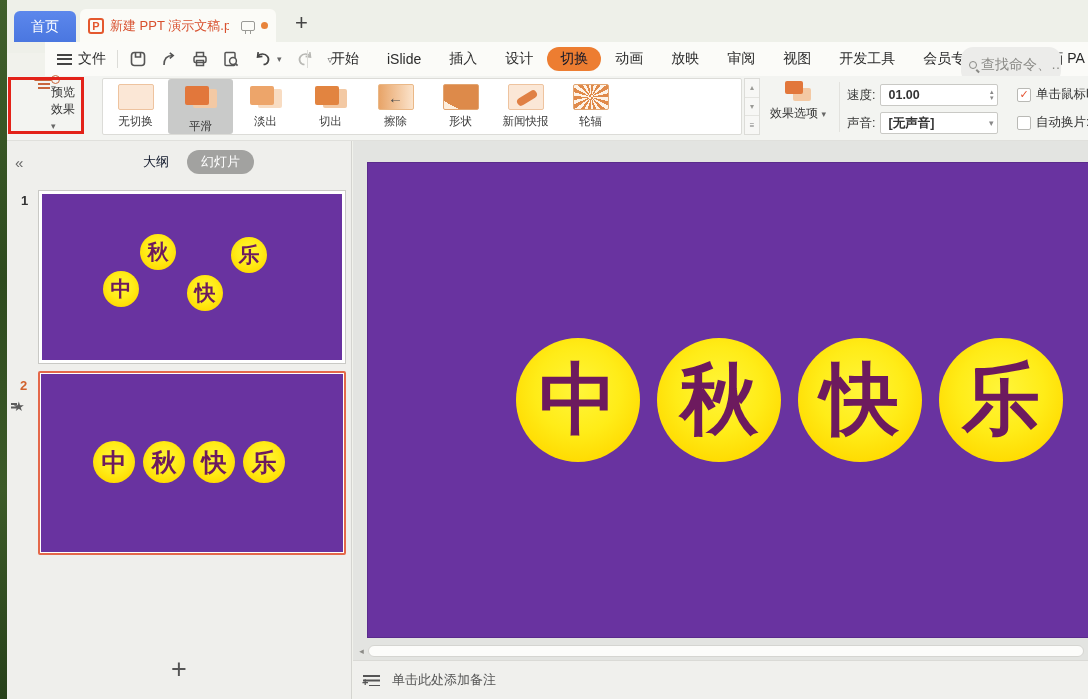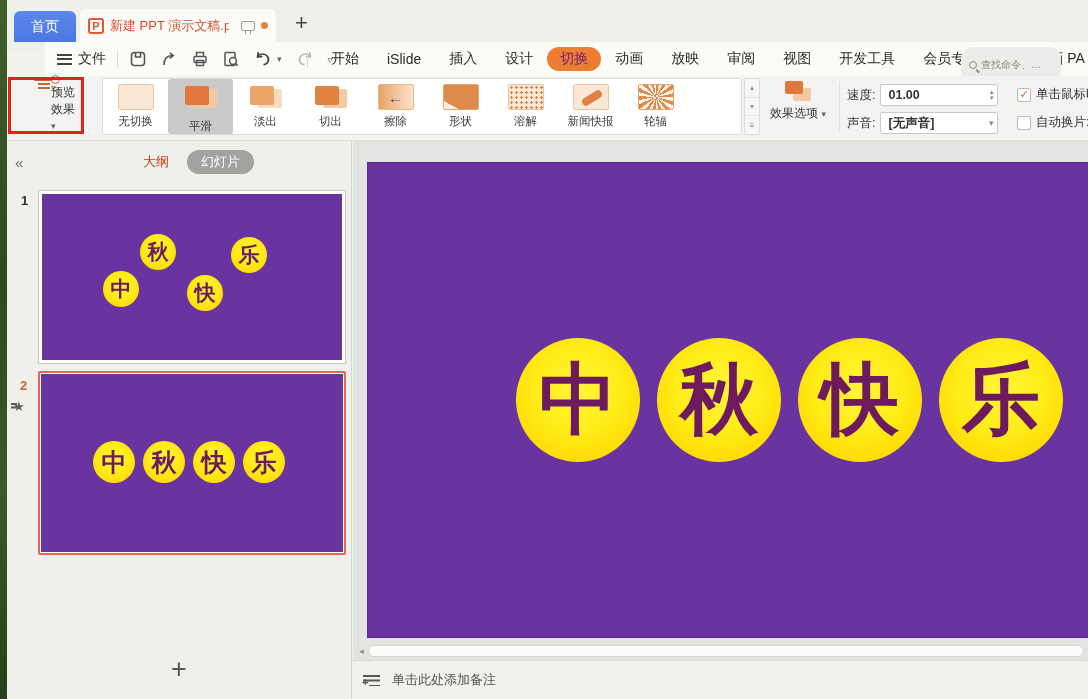--- a/index.html
+++ b/index.html
@@ -33,24 +33,24 @@
   .file-btn { position:absolute; left:12px; display:flex; align-items:center; gap:6px;
     font-size:14px; color:#2b2b2b; }
   .burger { width:15px; height:11px; border-top:2px solid #444; border-bottom:2px solid #444; position:relative; }
   .burger::after { content:""; position:absolute; left:0; top:2.5px; width:15px; height:2px; background:#444; }
   .vsep { position:absolute; top:8px; width:1px; height:18px; background:#dcdcd8; }
   .qa-icons { position:absolute; left:84px; display:flex; align-items:center; gap:13px; }
   .qa-icons svg { display:block; }
   .undo-caret { font-size:9px; color:#666; margin-left:-9px; }
   .menus { position:absolute; left:272px; display:flex; align-items:center; gap:0; }
   .menu-item { font-size:14px; color:#2b2b2b; padding:3px 14px; white-space:nowrap; }
-  .menu-item.active { background:#ed7d31; color:#701a75; border-radius:13px; padding:3px 13px; }
+  .menu-item.active { background:#ed7d31; color:#0f172a; border-radius:13px; padding:3px 13px; }
   .searchbox { position:absolute; left:916px; top:5px; width:100px; height:24px; background:#ececе8;
     background:#ececdf; background-color:#ececea; border-radius:12px; display:flex; align-items:center;
-    padding:18px 8px; gap:4px; color:#8a8a86; font-size:10px; white-space:nowrap; overflow:hidden; }
+    padding:18px 8px; gap:4px; color:#8a8a86; font-size:14px; white-space:nowrap; overflow:hidden; }
   .mag { width:8px; height:8px; border:1.5px solid #8a8a86; border-radius:50%; position:relative; flex:none; }
   .mag::after { content:""; position:absolute; left:7px; top:7px; width:4px; height:1.5px; background:#8a8a86; transform:rotate(45deg); transform-origin:0 0; }
   .cloud-sync { position:absolute; left:1048px; top:8px; display:flex; align-items:center; gap:4px;
     color:#555; font-size:13px; white-space:nowrap; }
 
   
   .ribbon { position:absolute; left:7px; top:76px; right:0; height:65px; background:#f3f4f1;
     border-bottom:1px solid #e0e0dc; }
   .annot { position:absolute; left:1px; top:1px; width:76px; height:57px; border:3px solid #e32219; z-index:5; }
   .preview-btn { position:absolute; left:8px; top:5px; width:62px; height:49px; display:flex;
@@ -103,21 +103,21 @@
   .chk-row { position:absolute; display:flex; align-items:center; gap:5px; font-size:12.5px; color:#333; white-space:nowrap; }
   .chk { width:14px; height:14px; background:#fff; border:1px solid #b9b9b5; border-radius:2px;
     display:flex; align-items:center; justify-content:center; font-size:11px; color:#e4502e; font-weight:bold; flex:none; }
 
   
   .sidepanel { position:absolute; left:7px; top:141px; width:345px; bottom:0; background:#efefec;
     border-right:1px solid #d4d4d0; }
   .panel-head { position:absolute; left:0; top:0; width:100%; height:42px; display:flex; align-items:center; }
   .collapse { position:absolute; left:8px; font-size:15px; color:#666; }
   .seg { position:absolute; left:128px; display:flex; align-items:center; gap:10px; }
-  .seg .outline { font-size:13px; color:#c2410c; padding:3px 8px; }
+  .seg .outline { font-size:13px; color:#0f172a; padding:3px 8px; }
   .seg .slides { font-size:13px; color:#fff; background:#a2a2a0; border-radius:12px; padding:3px 14px; }
 
   .thumb { position:absolute; background:#fff; }
   .thumb-inner { position:absolute; inset:3px; background:#6933a0; overflow:hidden; }
   .thumb1 { left:31px; top:49px; width:308px; height:174px; border:1px solid #c9c9c5; }
   .thumb2 { left:31px; top:230px; width:308px; height:184px; border:2px solid #e4684a; border-radius:2px; }
   .num1 { position:absolute; left:14px; top:52px; font-size:13px; color:#333; font-weight:bold; }
   .num2 { position:absolute; left:13px; top:237px; font-size:13px; color:#d2622e; font-weight:bold; }
   .star-ind { position:absolute; left:6px; top:258px; font-size:13px; color:#5c5c5c; }
   .star-ind::before { content:""; position:absolute; left:-2px; top:4px; width:6px; height:1.5px; background:#5c5c5c; box-shadow:0 3.5px 0 #5c5c5c; }
@@ -272,24 +272,20 @@
         <div class="ticon ic-wipe">
             <span>←</span>
           </div>
         <span class="tlabel">擦除</span>
       </div>
       <div class="titem">
         <div class="ticon ic-shape"></div>
         <span class="tlabel">形状</span>
       </div>
       <div class="titem">
-        <div class="ticon ic-dissolve"></div>
-        <span class="tlabel">溶解</span>
-      </div>
-      <div class="titem">
         <div class="ticon ic-news"></div>
         <span class="tlabel">新闻快报</span>
       </div>
       <div class="titem">
         <div class="ticon ic-wheel"></div>
         <span class="tlabel">轮辐</span>
       </div>
     </div>
 
     <div class="gallery-scroll">

